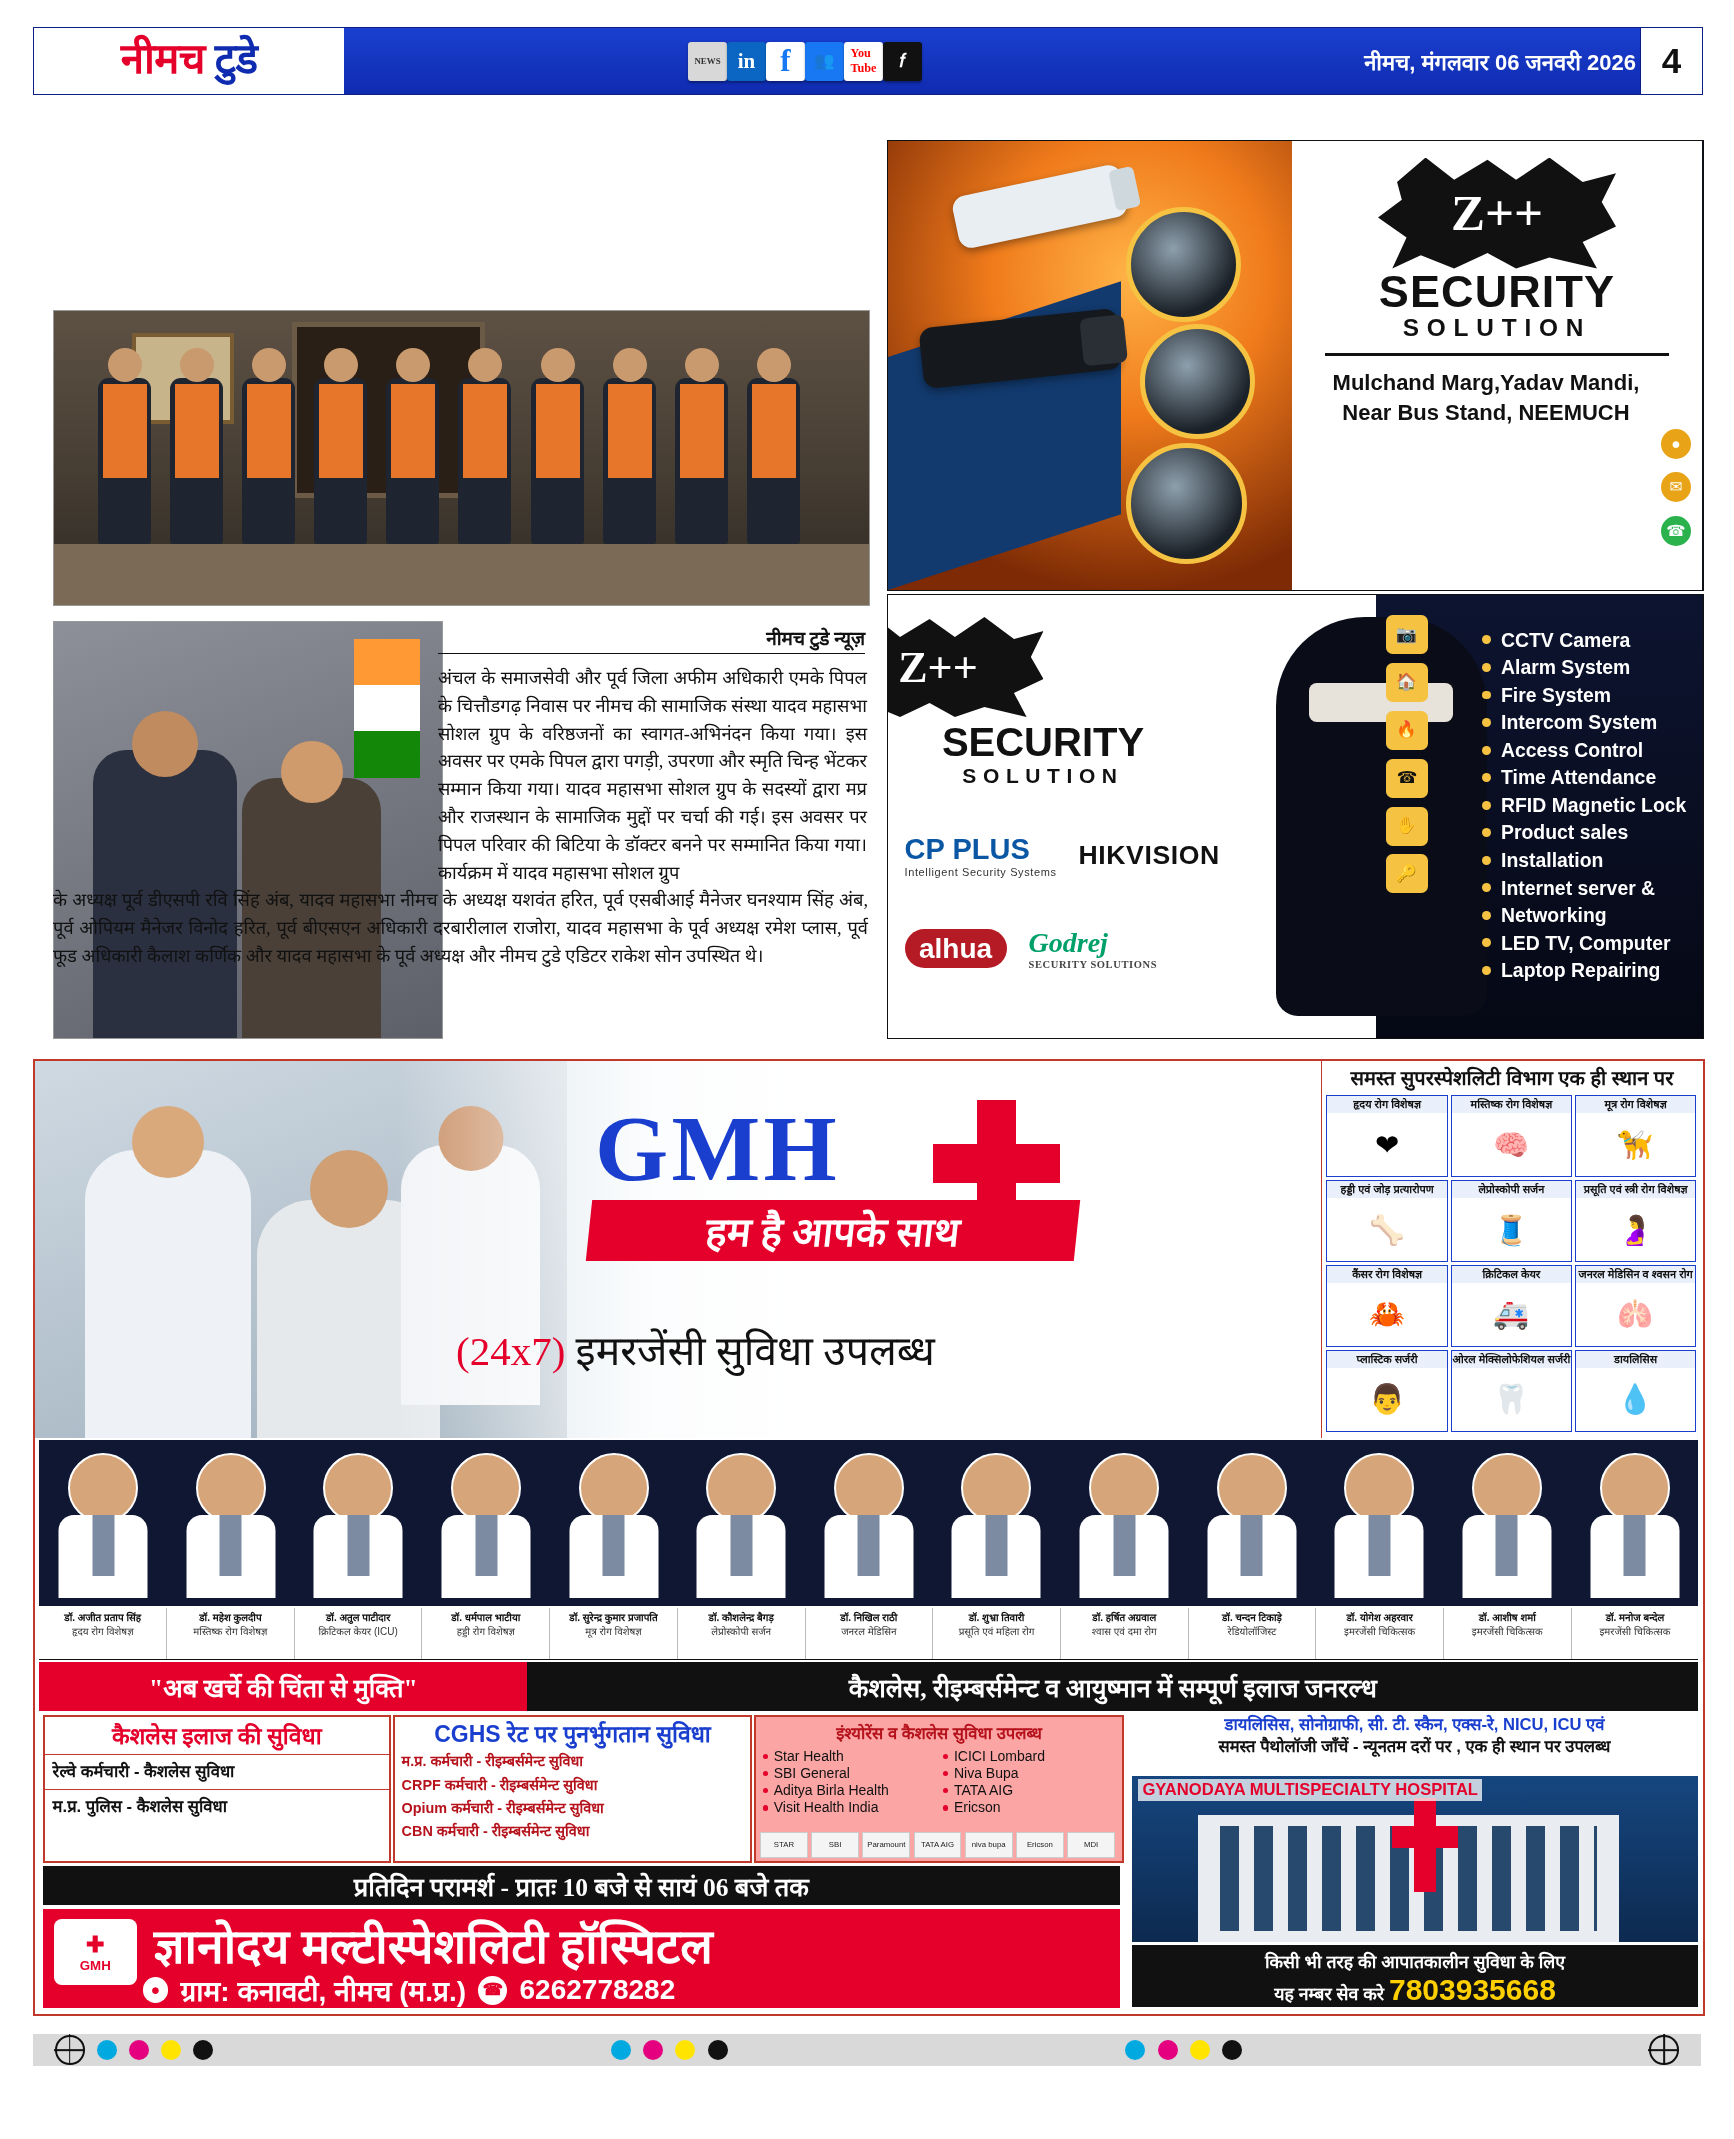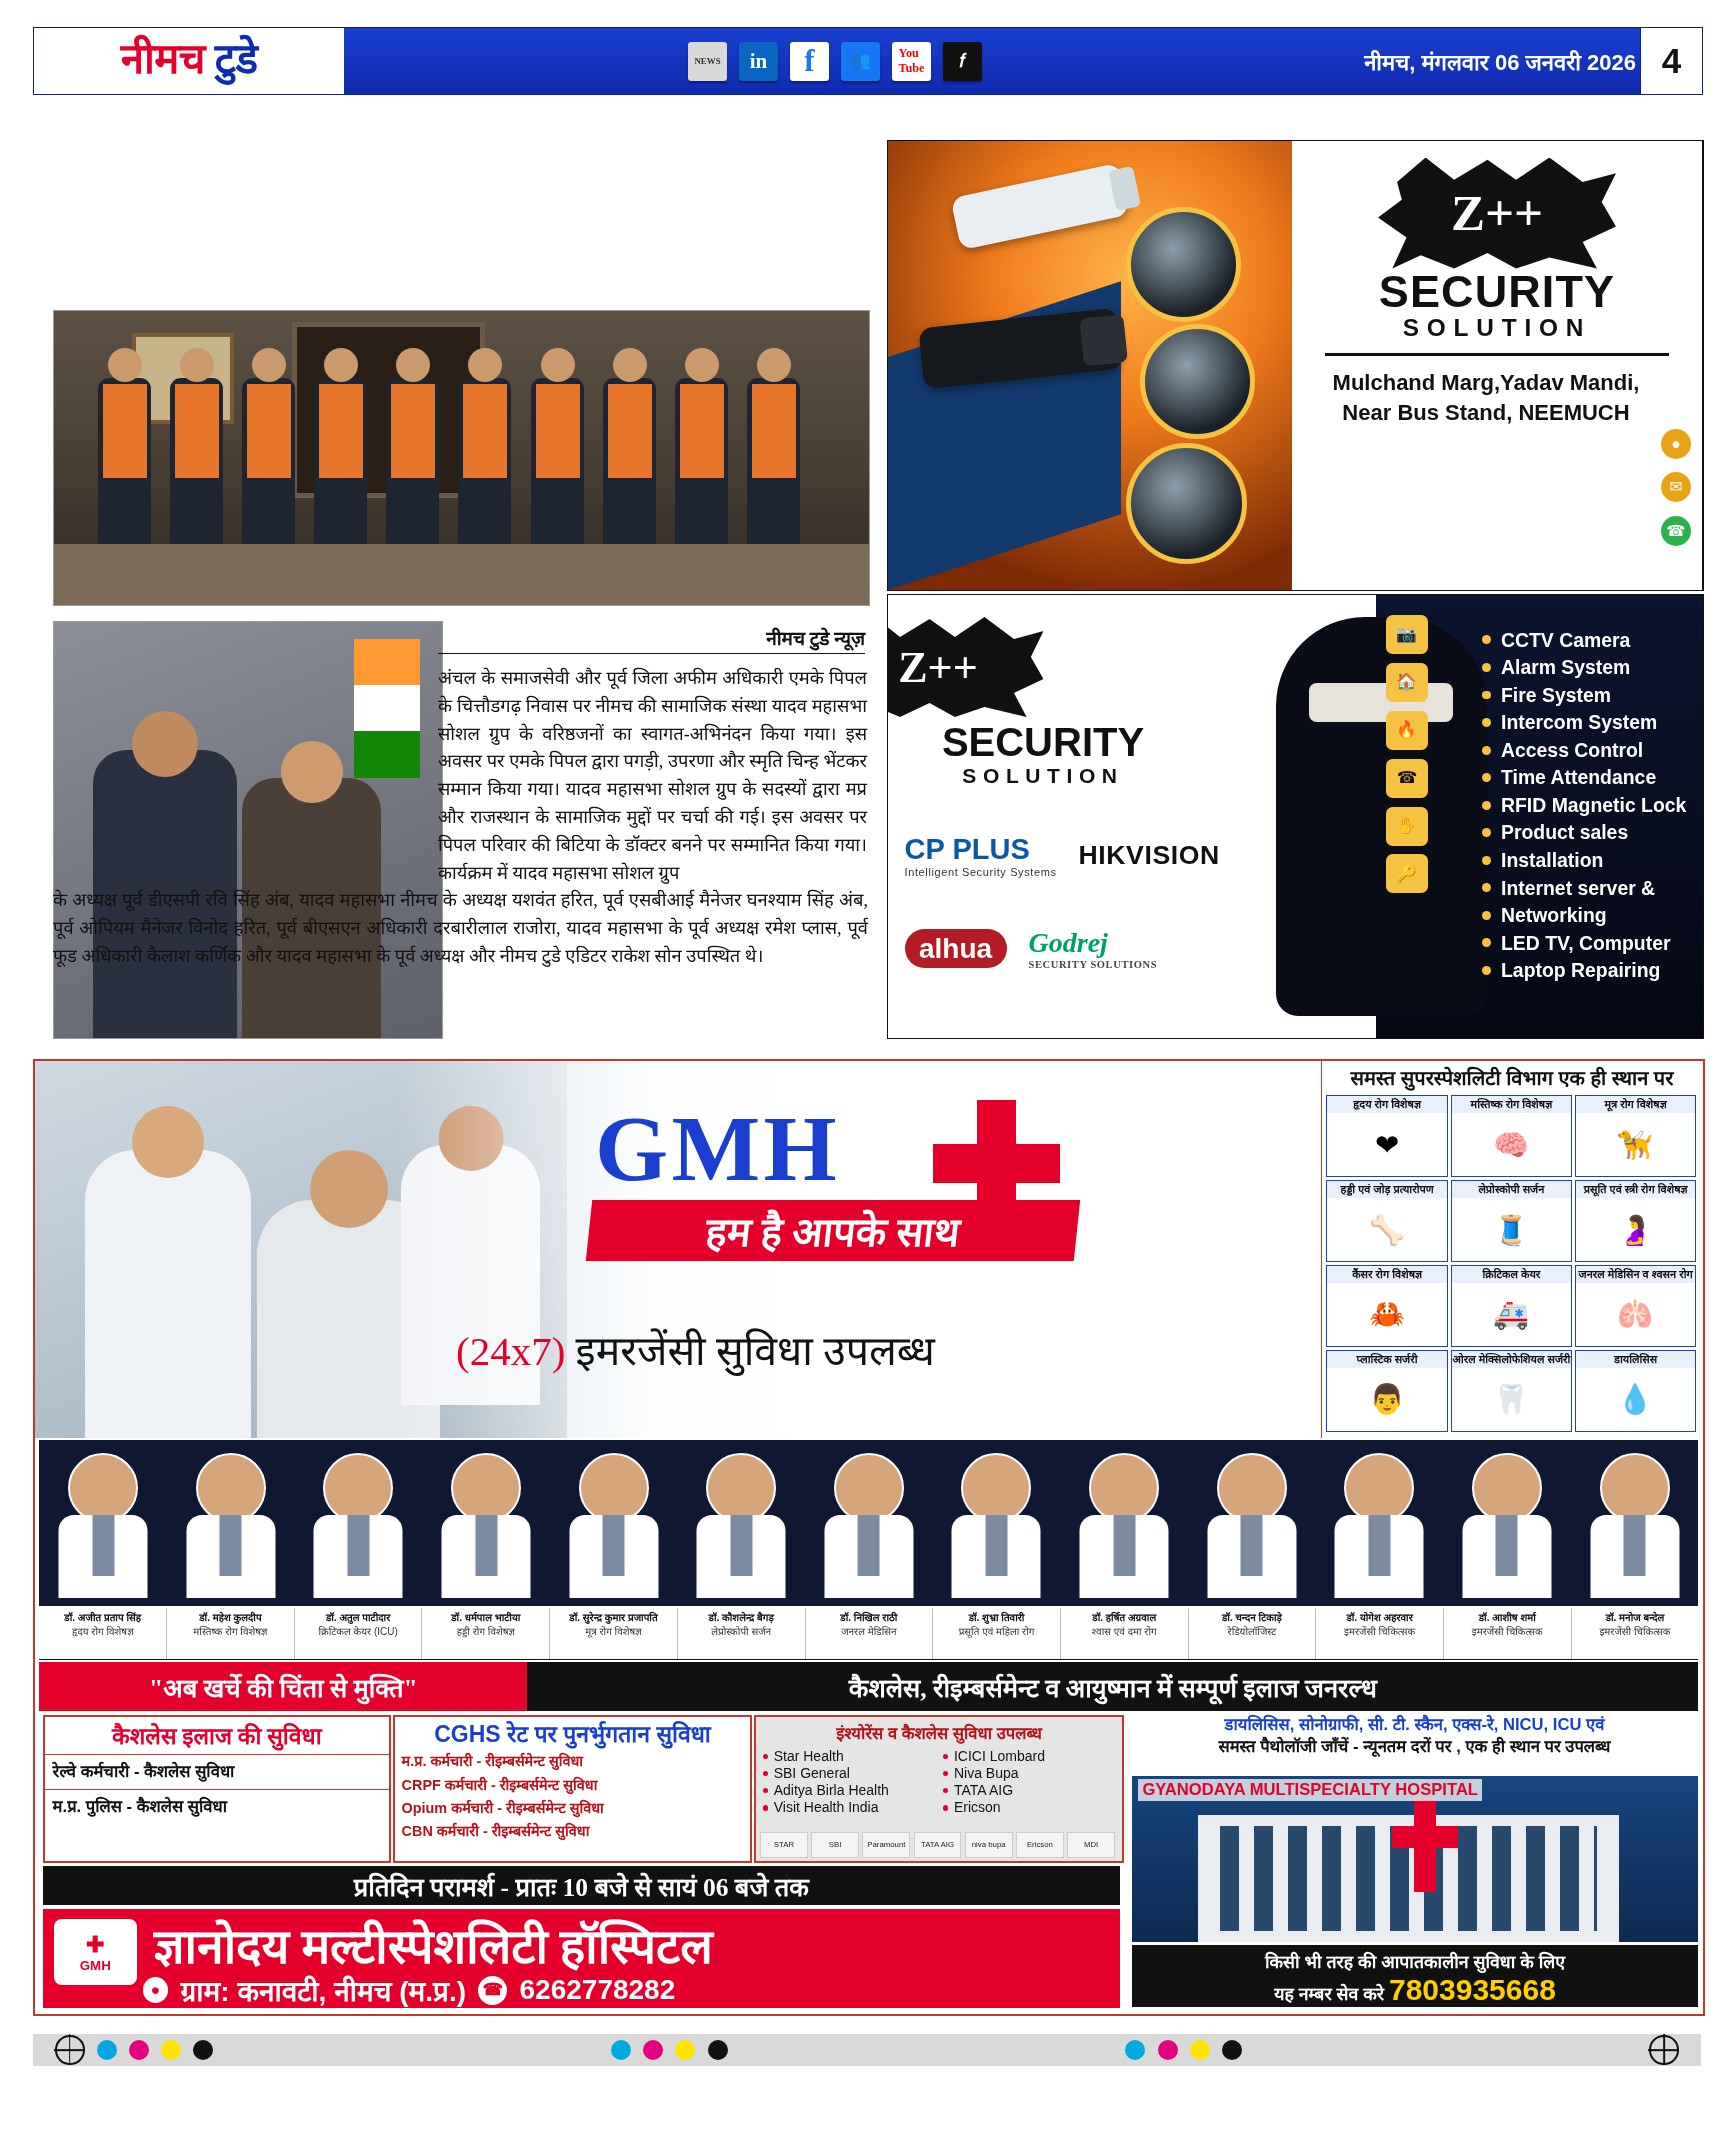--- a/index.html
+++ b/index.html
@@ -21,21 +21,21 @@
     position:absolute;left:0px;top:0px;width:310px;height:66px;
     background:#ffffff;display:flex;justify-content:center;
   }
   .logo-text{
     font-family:"Liberation Serif", serif;
     font-weight:bold;font-size:42px;letter-spacing:-0.6px;white-space:nowrap;
   }
   .logo-red{color:#e4002b;}
   .logo-blue{color:#0f2bb0;}
   .social-strip{
-    position:absolute;left:654px;top:10px;height:47px;display:flex;align-items:center;gap:12px;
+    position:absolute;left:654px;top:10px;height:47px;display:flex;align-items:center;gap:0;
   }
   .soc{
     width:39px;height:39px;border-radius:3.3px;display:flex;align-items:center;justify-content:center;
     color:#fff;font-weight:bold;font-size:21px;font-family:"Liberation Serif",serif;
     box-shadow:0 1.1px 2.2px rgba(0,0,0,.35);
   }
   .soc.news{background:#d8d8d8;color:#333;font-size:8.9px;}
   .soc.li{background:#0a66c2;}
   .soc.fb{background:#ffffff;color:#1877f2;font-size:31px;line-height:0;}
   .soc.fb2{background:#1877f2;color:#fff;font-size:16.6px;}
@@ -233,21 +233,21 @@
   .banner-red{position:absolute;left:4.4px;top:601px;width:1659px;height:49px;background:#111;display:flex;align-items:center;}
   .banner-red .l{width:488px;height:49px;background:#e4002b;color:#fff;font-size:25.5px;font-weight:bold;display:flex;align-items:center;justify-content:center;font-family:"Liberation Serif",serif;}
   .banner-red .r{flex:1;color:#fff;font-size:25.5px;font-weight:bold;text-align:center;font-family:"Liberation Serif",serif;}
 
   .box-a{position:absolute;left:7.8px;top:654px;width:344px;height:144px;border:2.2px solid #c0392b;background:#fff;}
   .box-a .h{text-align:center;color:#e4002b;font-size:23px;font-weight:bold;line-height:1.2;padding-top:5.5px;font-family:"Liberation Serif",serif;}
   .box-a .row{font-size:16.6px;font-weight:bold;color:#111;padding:3.3px 7.8px;border-top:1.1px solid #c0392b;margin-top:4.4px;}
   .box-b{position:absolute;left:358px;top:654px;width:355px;height:144px;border:2.2px solid #c0392b;background:#fff;}
   .box-b .h{text-align:center;color:#1a3fcf;font-size:23px;font-weight:bold;line-height:1.2;padding-top:4.4px;}
   .box-b .row{font-size:14.4px;font-weight:bold;color:#b5121b;padding:2.2px 6.6px;}
-  .box-c{position:absolute;left:719px;top:654px;width:366px;height:144px;border:2.2px solid #c0392b;background:#e5e5e5;}
+  .box-c{position:absolute;left:719px;top:654px;width:366px;height:144px;border:2.2px solid #c0392b;background:#fca5a5;}
   .box-c .h{text-align:center;color:#b5121b;font-size:16.6px;font-weight:bold;padding-top:4.4px;}
   .box-c ul{margin:3.3px 0 0 0;padding:0 5.5px;display:grid;grid-template-columns:1fr 1fr;gap:1.1px 5.5px;}
   .box-c li{list-style:none;font-size:14px;color:#111;position:relative;padding-left:12.2px;}
   .box-c li:before{content:"";position:absolute;left:1.1px;top:6.1px;width:5.5px;height:5.5px;background:#e4002b;border-radius:50%;}
   .ins-logos{position:absolute;left:725px;top:771px;width:355px;height:25.5px;display:flex;gap:3.3px;}
   .ins-logos div{flex:1;border:0.6px solid #ccc;font-size:7.8px;display:flex;align-items:center;justify-content:center;color:#222;background:#f4f4f4;}
 
   .right-txt{position:absolute;left:1097px;top:653px;width:565px;font-size:16.6px;font-weight:bold;color:#111;line-height:1.35;text-align:center;}
   .right-txt .blue{color:#1a3fcf;}
   .hosp-photo{position:absolute;left:1097px;top:715px;width:566px;height:166px;background:linear-gradient(180deg,#16467f 0%,#0d2a50 100%);overflow:hidden;}

